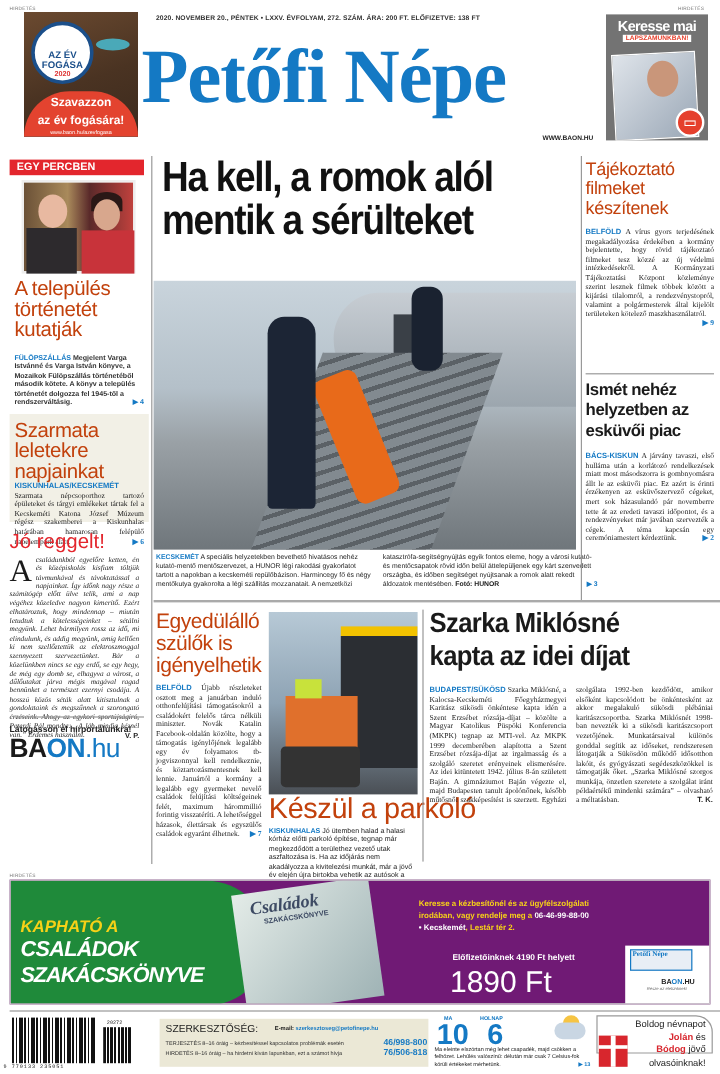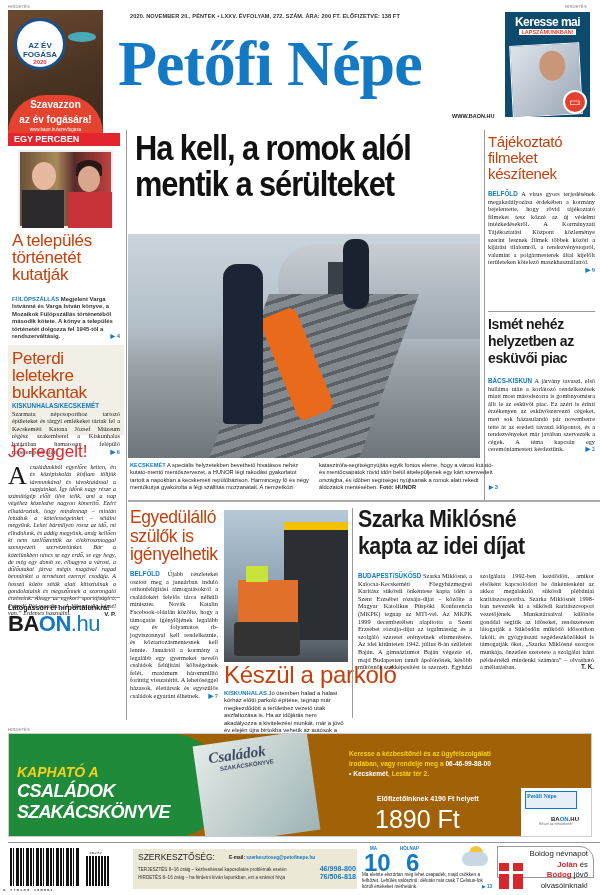--- a/index.html
+++ b/index.html
@@ -5,29 +5,29 @@
 *{box-sizing:border-box;margin:0;padding:0}
 body{width:600px;height:895px;background:#fff;font-family:"Liberation Sans",sans-serif;color:#1a1a1a;position:relative;overflow:hidden}
 .abs{position:absolute}
 .tiny{font-size:4px;color:#777;letter-spacing:.2px}
 .blue{color:#1479c4}
 .kicker{font-weight:bold;color:#1479c4;font-family:"Liberation Sans",sans-serif}
 .arrow{color:#1479c4;font-weight:bold;float:right}
 .body{font-family:"Liberation Serif",serif;font-size:6.3px;line-height:7.6px;text-align:justify;color:#222}
 .bodys{font-family:"Liberation Sans",sans-serif;font-size:5.9px;line-height:7.4px;color:#222}
 
-#ad-fish{left:8px;top:10px;width:95px;height:123px;background:linear-gradient(160deg,#6b4a30,#4a3322 55%,#3c2a1d);overflow:hidden}
+#ad-fish{left:20px;top:10px;width:95px;height:104px;background:linear-gradient(160deg,#6b4a30,#4a3322 55%,#3c2a1d);overflow:hidden}
 #ad-fish .badge{position:absolute;left:6px;top:8px;width:52px;height:52px;border-radius:50%;background:#fff;border:3px solid #1b4f8a}
 #ad-fish .badge span{display:block;text-align:center;font-weight:bold;color:#1b4f8a;font-size:8px;margin-top:20px;line-height:9px}
 #ad-fish .badge b{display:block;text-align:center;font-size:6px;color:#d33;}
 #ad-fish .lure{position:absolute;left:60px;top:22px;width:28px;height:10px;border-radius:50%;background:#4aa9b8}
 #ad-fish .red{position:absolute;left:0;bottom:0;width:100%;height:38px;background:#e3432f;border-radius:40px 40px 0 0;text-align:center;color:#fff}
 #ad-fish .red .t1{font-weight:bold;font-size:10px;line-height:10px;margin-top:5px}
 #ad-fish .red .t2{font-size:4.5px;margin-top:2px}
-#ad-tv{left:505px;top:12px;width:85px;height:105px;background:#0c4a6e;overflow:hidden}
+#ad-tv{left:505px;top:12px;width:85px;height:105px;background:#737373;overflow:hidden}
 #ad-tv .h{color:#fff;font-weight:bold;font-size:12px;text-align:center;line-height:14px;margin-top:3px;font-family:"Liberation Sans",sans-serif;letter-spacing:-.5px}
 #ad-tv .s{background:#fff;color:#e5402d;font-size:5.5px;font-weight:bold;margin:0 14px;text-align:center}
 #ad-tv .mag{position:absolute;left:6px;top:32px;width:70px;height:72px;background:linear-gradient(135deg,#dfe4ea,#9aa7b6);transform:rotate(-3deg);border:1px solid #fff}
 #ad-tv .face{position:absolute;left:28px;top:6px;width:26px;height:30px;border-radius:50%;background:#c9967a}
 #ad-tv .tvi{position:absolute;right:3px;bottom:3px;width:24px;height:24px;border-radius:50%;background:#e5402d;border:2px solid #fff;color:#fff;text-align:center;font-size:12px;line-height:20px}
 
 #dateline{left:130px;top:13px;font-size:5.6px;font-weight:bold;color:#333;letter-spacing:.1px}
 #logo{left:118px;top:32px;font-family:"Liberation Serif",serif;font-weight:bold;font-size:64px;color:#1479c4;letter-spacing:-1px;line-height:64px}
 #web{left:452px;top:113px;font-size:5.5px;font-weight:bold}
 
@@ -79,21 +79,21 @@
 #h-szarka{left:358px;top:506px;font-family:"Liberation Sans",sans-serif;font-weight:bold;font-size:23px;line-height:27px;letter-spacing:-.6px;transform:scaleX(.93);transform-origin:left top;white-space:nowrap}
 #p-szarka{left:358px;top:572px;width:236px;column-count:2;column-gap:8px}
 
 #vline-right{left:484px;top:130px;width:1px;height:370px;background:#999}
 #h-taj{left:488px;top:134px;font-size:15px;line-height:16px}
 #p-taj{left:488px;top:190px;width:107px}
 #hr-right{left:488px;top:311px;width:107px;height:1px;background:#999}
 #h-ismet{left:488px;top:316px;font-family:"Liberation Sans",sans-serif;font-weight:bold;font-size:14px;line-height:17px;letter-spacing:-.4px}
 #p-ismet{left:488px;top:377px;width:107px}
 
-#ad-bottom{left:8px;top:733px;width:584px;height:104px;border:1px solid #ccc;overflow:hidden;background:#a16207}
+#ad-bottom{left:8px;top:733px;width:584px;height:104px;border:1px solid #ccc;overflow:hidden;background:#701a75}
 #ad-bottom .green{position:absolute;left:0;top:0;width:215px;height:104px;background:#1f8a3a;border-radius:0 90px 90px 0}
 #ad-bottom .book{position:absolute;left:190px;top:4px;width:115px;height:100px;background:linear-gradient(135deg,#e4ece8,#9fb3b5);transform:rotate(-8deg)}
 #ad-bottom .book .bt{font-family:"Liberation Serif",serif;font-style:italic;font-weight:bold;color:#3d4a63;font-size:15px;margin:6px 0 0 14px}
 #ad-bottom .book .bs{color:#3d4a63;font-size:6px;font-weight:bold;margin-left:24px}
 #ad-bottom .l1{position:absolute;left:8px;top:30px;color:#f7d117;font-size:14px;font-weight:bold;font-style:italic}
 #ad-bottom .l2{position:absolute;left:8px;top:47px;color:#fff;font-size:18px;font-weight:bold;font-style:italic;letter-spacing:-.5px}
 #ad-bottom .l3{position:absolute;left:8px;top:68px;color:#fff;font-size:18px;font-weight:bold;font-style:italic;letter-spacing:-.8px}
 #ad-bottom .r1{position:absolute;left:340px;top:15px;width:240px;color:#f7d117;font-size:6.6px;font-weight:bold;line-height:10px}
 #ad-bottom .r1 .w{color:#fff}
 #ad-bottom .r2{position:absolute;left:368px;top:61px;color:#fff;font-size:7px;font-weight:bold}
@@ -161,21 +161,21 @@
 <div class="abs" id="photo1">
     <div class="b1"></div>
     <div class="b2"></div>
     <div class="f1"></div>
     <div class="h2"></div>
     <div class="f2"></div>
   </div>
 <div class="abs lh" id="h-telep" style="width:112px">A település történetét kutatják</div>
 <div class="abs" id="p-telep"><span class="kicker">FÜLÖPSZÁLLÁS</span><span> Megjelent Varga Istvánné és Varga István könyve, a Mozaikok Fülöpszállás történetéből második kötete. A könyv a település történetét dolgozza fel 1945-től a rendszerváltásig.</span> <span class="arrow">▶ 4</span></div>
 <div class="abs" id="bg-szarm"></div>
-<div class="abs lh" id="h-szarm" style="width:112px">Peterdi leletekre bukkantak</div>
+<div class="abs lh" id="h-szarm" style="width:112px">Szarmata leletekre napjainkat</div>
 <div class="abs body" id="p-szarm"><span class="kicker">KISKUNHALAS/KECSKEMÉT</span><span> Szarmata népcsoporthoz tartozó épületeket és tárgyi emlékeket tártak fel a Kecskeméti Katona József Múzeum régész szakemberei a Kiskunhalas határában hamarosan felépülő napelempark alatt.</span> <span class="arrow">▶ 6</span></div>
 <div class="abs" id="vline-left"></div>
 
 <div class="abs" id="jo">Jó reggelt!</div>
 <div class="abs" id="jo-box">
   <span class="drop">A</span>
   <p><span> családunkból egyelőre ketten, én és középiskolás kisfiam töltjük távmunkával és távoktatással a napjainkat. Így időnk nagy része a számítógép előtt ülve telik, ami a nap végéhez közeledve nagyon kimerítő. Ezért elhatároztuk, hogy mindennap – miután letudtuk a kötelességeinket – sétálni megyünk. Lehet bármilyen rossz az idő, mi elindulunk, és addig megyünk, amíg kellően ki nem szellőztettük az elektroszmoggal szennyezett szervezetünket. Bár a közelünkben nincs se egy erdő, se egy hegy, de még egy domb se, elhagyva a várost, a dűlőutakat járva mégis magával ragad bennünket a természet ezernyi csodája. A hosszú közös séták alatt kitisztulnak a gondolataink és megszűnnek a szorongató érzéseink. Ahogy az egykori sportújságíró, Peterdi Pál mondta: „A láb mindig kéznél van.” Érdemes használni.</span> <b style="font-style:normal;float:right;font-family:'Liberation Sans',sans-serif">V. P.</b></p>
 </div>
 <div class="abs" id="jo-sep"></div>
 <div class="abs" id="latog">Látogasson el hírportálunkra!</div>

